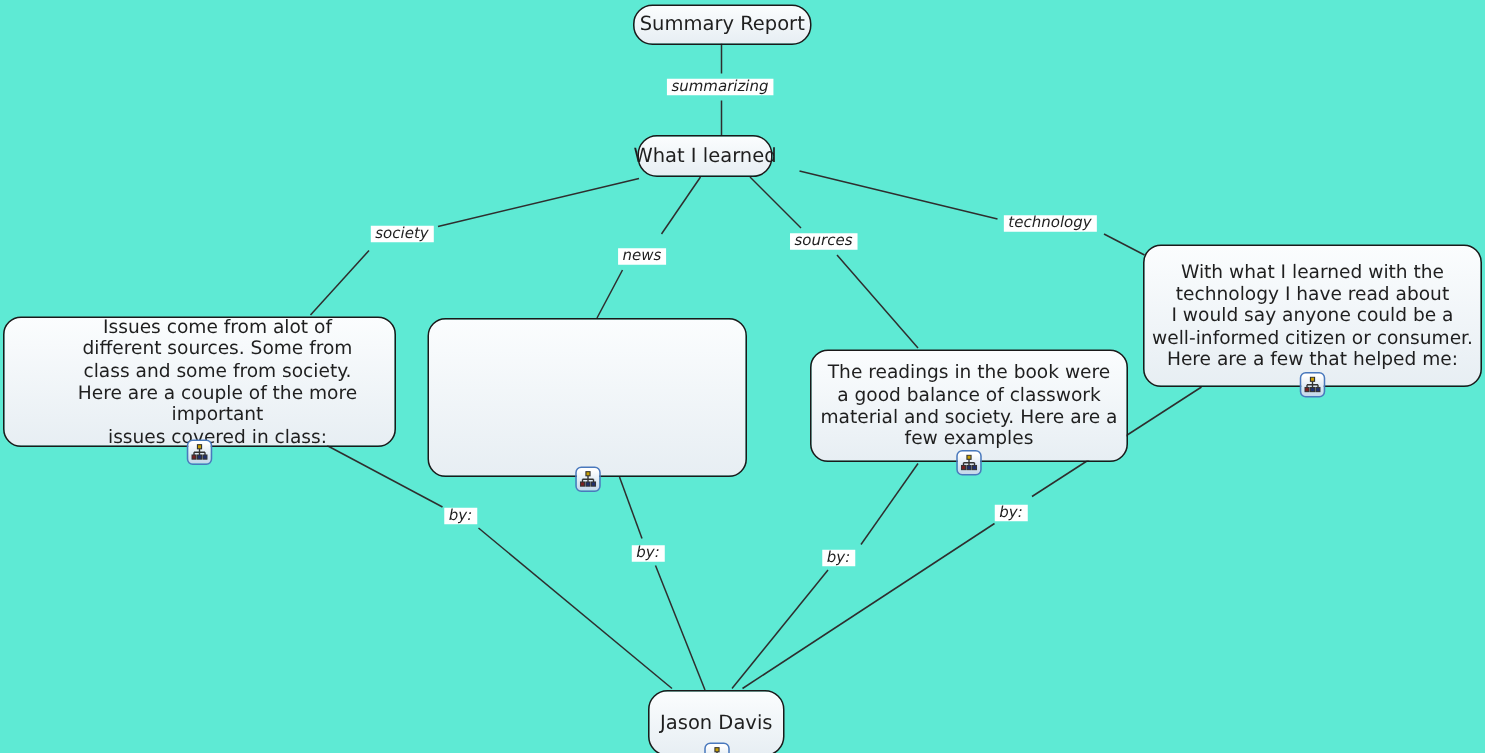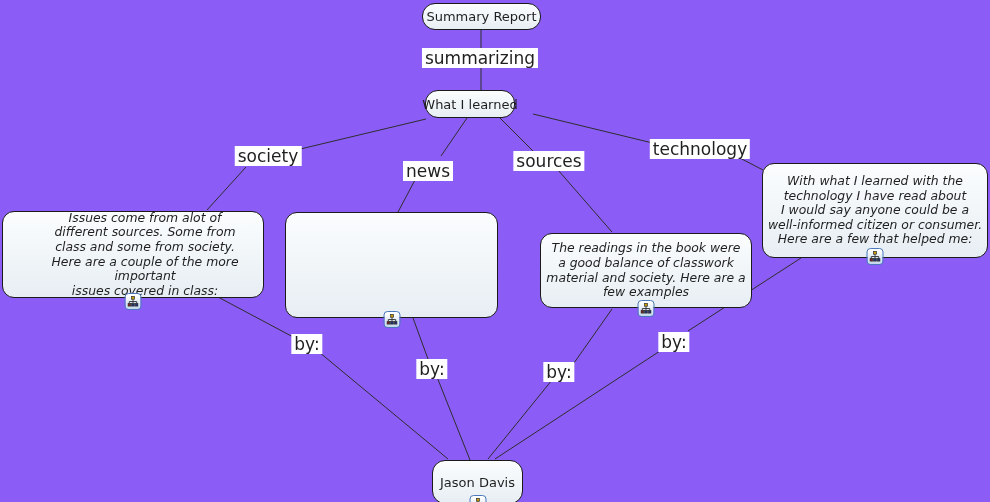--- a/index.html
+++ b/index.html
@@ -1,39 +1,39 @@
 <!DOCTYPE html>
 <html><head>
 <meta charset="utf-8">
 <style>
   html,body{margin:0;padding:0;background:#ffffff;}
   .canvas{
-    position:relative;width:990px;height:502px;background:#8b5cf6;overflow:hidden;
+    position:relative;width:990px;height:502px;background:#5eead4;overflow:hidden;
     font-family:"DejaVu Sans","Liberation Sans",sans-serif;color:#1f1f1f;
   }
   #edges{position:absolute;left:0;top:0;z-index:1;}
   #edges line{stroke:#2e2e2e;stroke-width:1;}
   .node{
     position:absolute;box-sizing:border-box;z-index:2;
     background:linear-gradient(180deg,#fbfdfe 0%,#e7eef3 100%);
     border:1.5px solid #1a1a1a;border-radius:12px;
     display:flex;align-items:center;justify-content:center;text-align:center;
   }
   .node .nlabel{font-size:13px;white-space:nowrap;}
-  .node .ntext{font-size:12.4px;line-height:14.6px;white-space:pre-line;font-style:italic;}
+  .node .ntext{font-size:12.4px;line-height:14.6px;white-space:pre-line;}
   .n-summary{left:422px;top:3px;width:119px;height:27px;border-radius:13px;}
   .n-learned{left:425px;top:90px;width:90px;height:28px;border-radius:13px;}
   .n-jason{left:432px;top:460px;width:91px;height:44px;border-radius:13px;}
   .n-issues{left:2px;top:211px;width:262px;height:87px;padding-left:24px;}
   .n-news{left:285px;top:212px;width:213px;height:106px;}
   .n-readings{left:540px;top:233px;width:212px;height:75px;}
   .n-technology{left:762px;top:163px;width:226px;height:95px;}
   .phrase{
     position:absolute;z-index:2;transform:translate(-50%,-50%);
-    background:#ffffff;padding:0 3px;font-size:17px;white-space:nowrap;
+    background:#ffffff;padding:0 3px;font-size:10px;white-space:nowrap;font-style:italic;
   }
   .p-summarizing{left:480px;top:58px;}
   .p-issues{left:268px;top:156px;}
   .p-news{left:428px;top:171px;}
   .p-readings{left:549px;top:161px;}
   .p-technology{left:700px;top:149px;}
   .p-by1{left:307px;top:344px;}
   .p-by2{left:432px;top:369px;}
   .p-by3{left:559px;top:372px;}
   .p-by4{left:674px;top:342px;}

